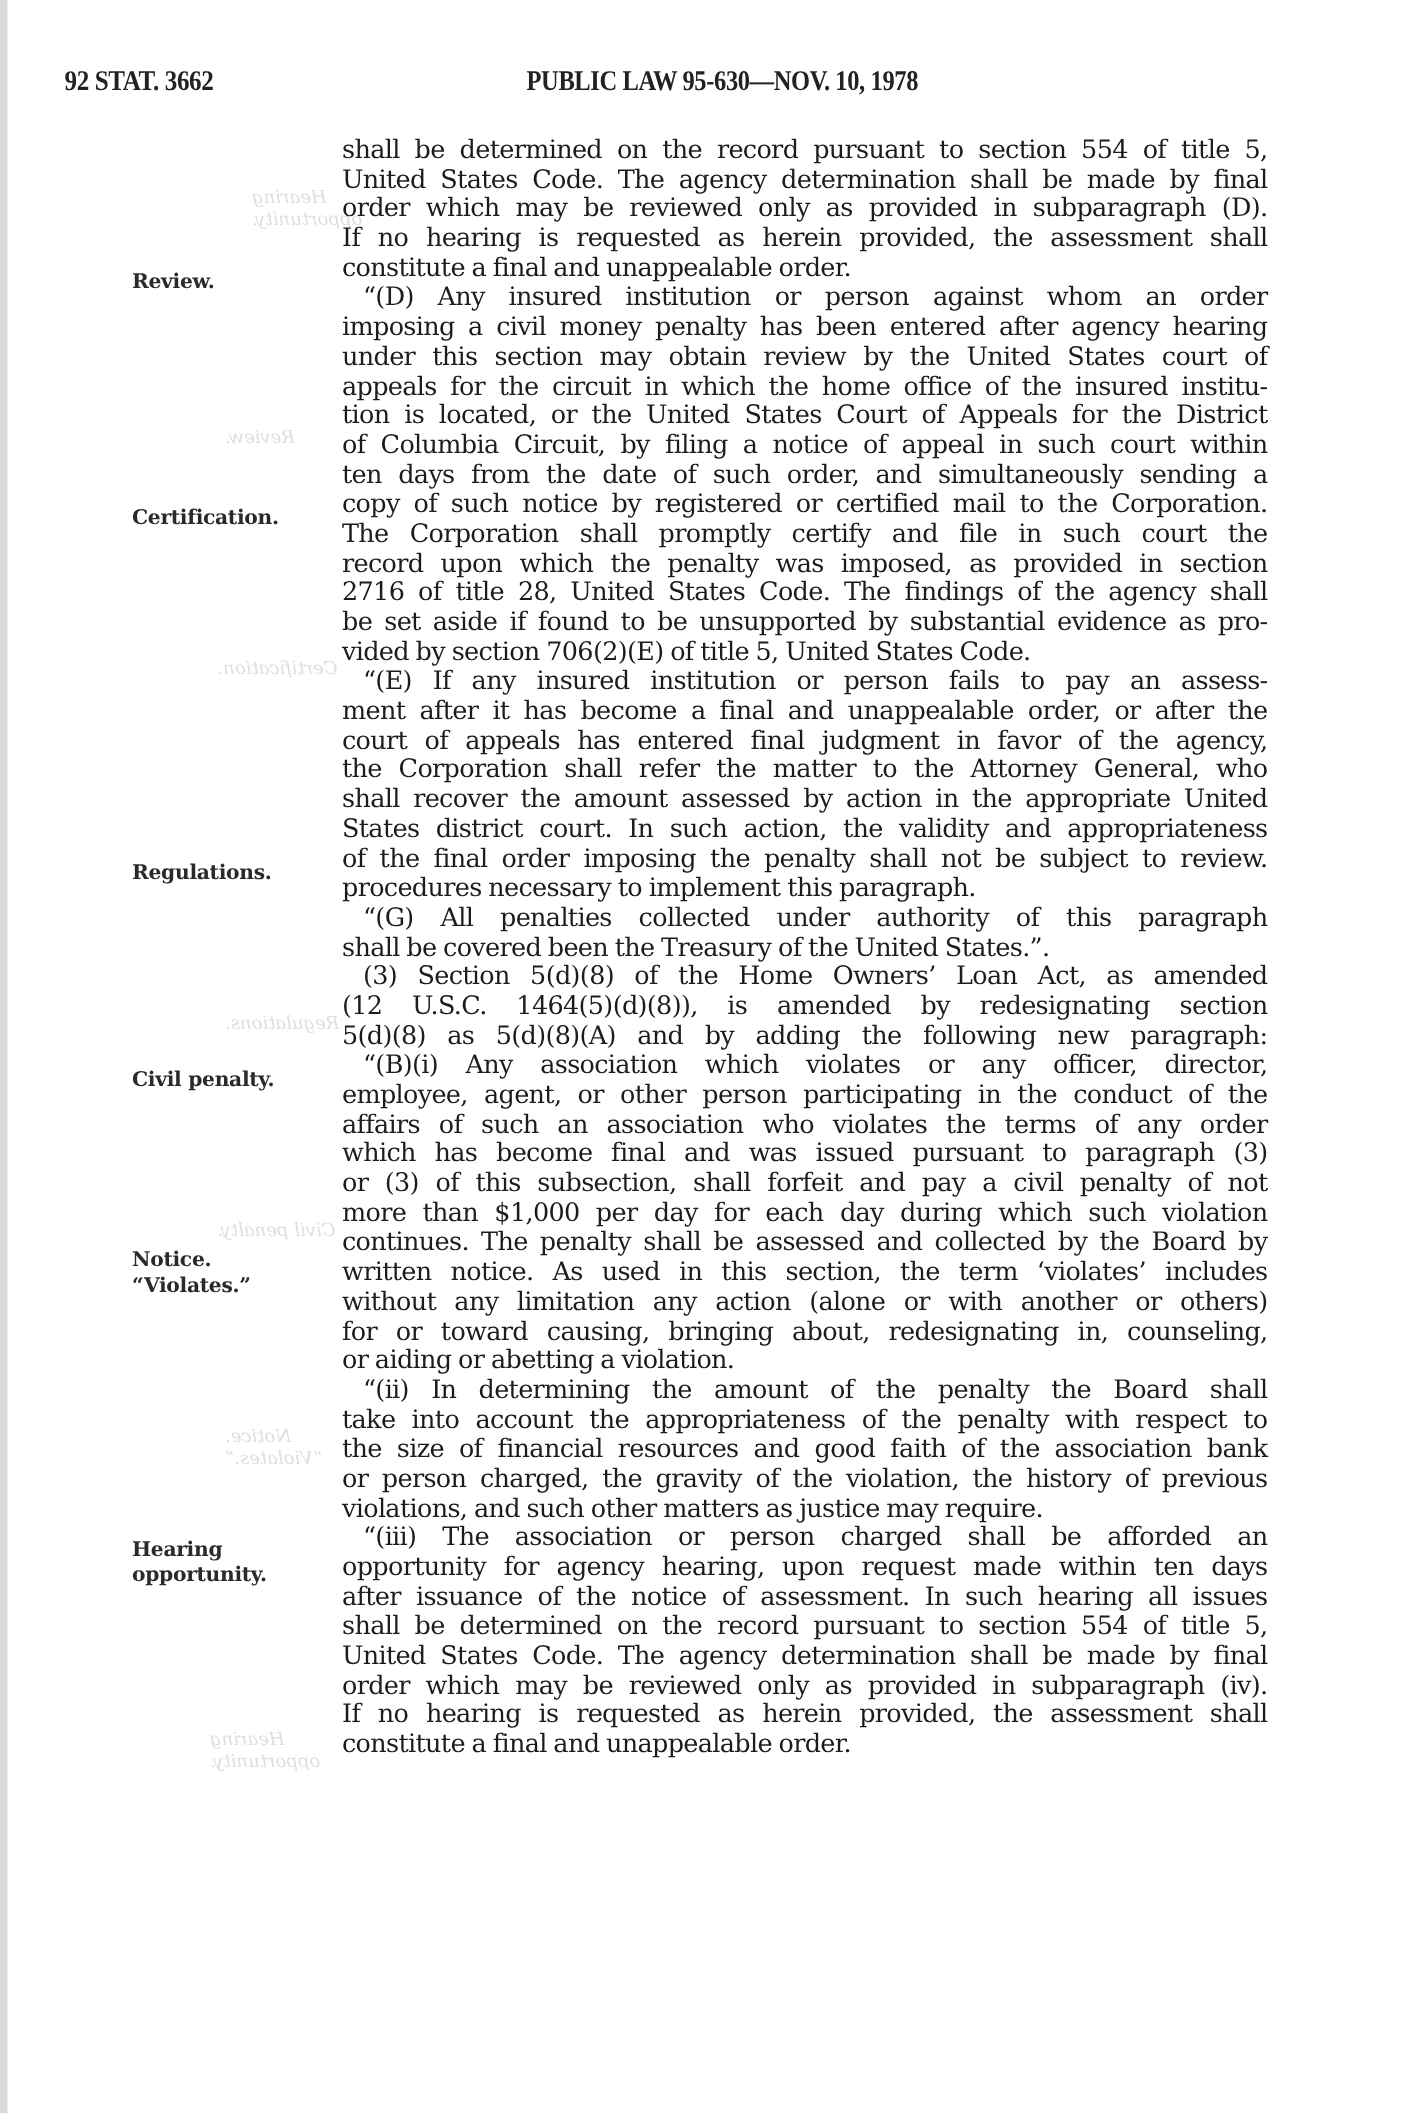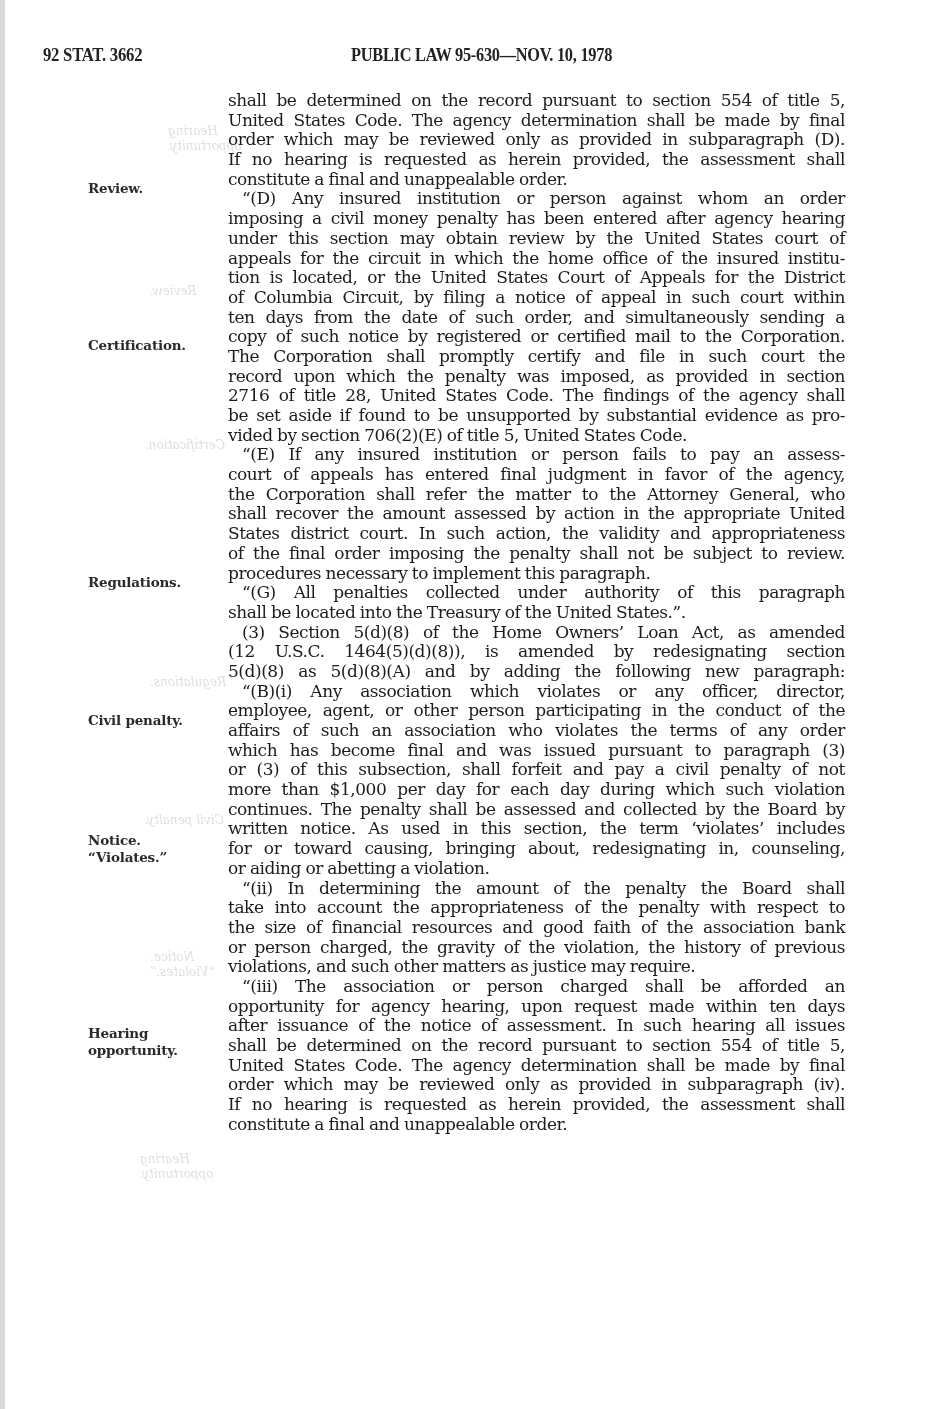--- a/index.html
+++ b/index.html
@@ -87,39 +87,41 @@
   <span class="ln">tion is located, or the United States Court of Appeals for the District</span>
   <span class="ln">of Columbia Circuit, by filing a notice of appeal in such court within</span>
   <span class="ln">ten days from the date of such order, and simultaneously sending a</span>
   <span class="ln">copy of such notice by registered or certified mail to the Corporation.</span>
   <span class="ln">The Corporation shall promptly certify and file in such court the</span>
   <span class="ln">record upon which the penalty was imposed, as provided in section</span>
   <span class="ln">2716 of title 28, United States Code. The findings of the agency shall</span>
   <span class="ln">be set aside if found to be unsupported by substantial evidence as pro-</span>
   <span class="ln last">vided by section 706(2)(E) of title 5, United States Code.</span>
   <span class="ln ind">“(E) If any insured institution or person fails to pay an assess-</span>
+  <span class="ln">ment after it has become a final and unappealable order, or after the</span>
   <span class="ln">court of appeals has entered final judgment in favor of the agency,</span>
   <span class="ln">the Corporation shall refer the matter to the Attorney General, who</span>
   <span class="ln">shall recover the amount assessed by action in the appropriate United</span>
   <span class="ln">States district court. In such action, the validity and appropriateness</span>
   <span class="ln">of the final order imposing the penalty shall not be subject to review.</span>
   <span class="ln last">procedures necessary to implement this paragraph.</span>
   <span class="ln ind">“(G) All penalties collected under authority of this paragraph</span>
-  <span class="ln last">shall be located into the Treasury of the United States.”.</span>
+  <span class="ln last">shall be covered been the Treasury of the United States.”.</span>
   <span class="ln ind">(3) Section 5(d)(8) of the Home Owners’ Loan Act, as amended</span>
   <span class="ln">(12 U.S.C. 1464(5)(d)(8)), is amended by redesignating section</span>
   <span class="ln">5(d)(8) as 5(d)(8)(A) and by adding the following new paragraph:</span>
   <span class="ln ind">“(B)(i) Any association which violates or any officer, director,</span>
   <span class="ln">employee, agent, or other person participating in the conduct of the</span>
   <span class="ln">affairs of such an association who violates the terms of any order</span>
   <span class="ln">which has become final and was issued pursuant to paragraph (3)</span>
   <span class="ln">or (3) of this subsection, shall forfeit and pay a civil penalty of not</span>
   <span class="ln">more than $1,000 per day for each day during which such violation</span>
   <span class="ln">continues. The penalty shall be assessed and collected by the Board by</span>
   <span class="ln">written notice. As used in this section, the term ‘violates’ includes</span>
+  <span class="ln">without any limitation any action (alone or with another or others)</span>
   <span class="ln">for or toward causing, bringing about, redesignating in, counseling,</span>
   <span class="ln last">or aiding or abetting a violation.</span>
   <span class="ln ind">“(ii) In determining the amount of the penalty the Board shall</span>
   <span class="ln">take into account the appropriateness of the penalty with respect to</span>
   <span class="ln">the size of financial resources and good faith of the association bank</span>
   <span class="ln">or person charged, the gravity of the violation, the history of previous</span>
   <span class="ln last">violations, and such other matters as justice may require.</span>
   <span class="ln ind">“(iii) The association or person charged shall be afforded an</span>
   <span class="ln">opportunity for agency hearing, upon request made within ten days</span>
   <span class="ln">after issuance of the notice of assessment. In such hearing all issues</span>

